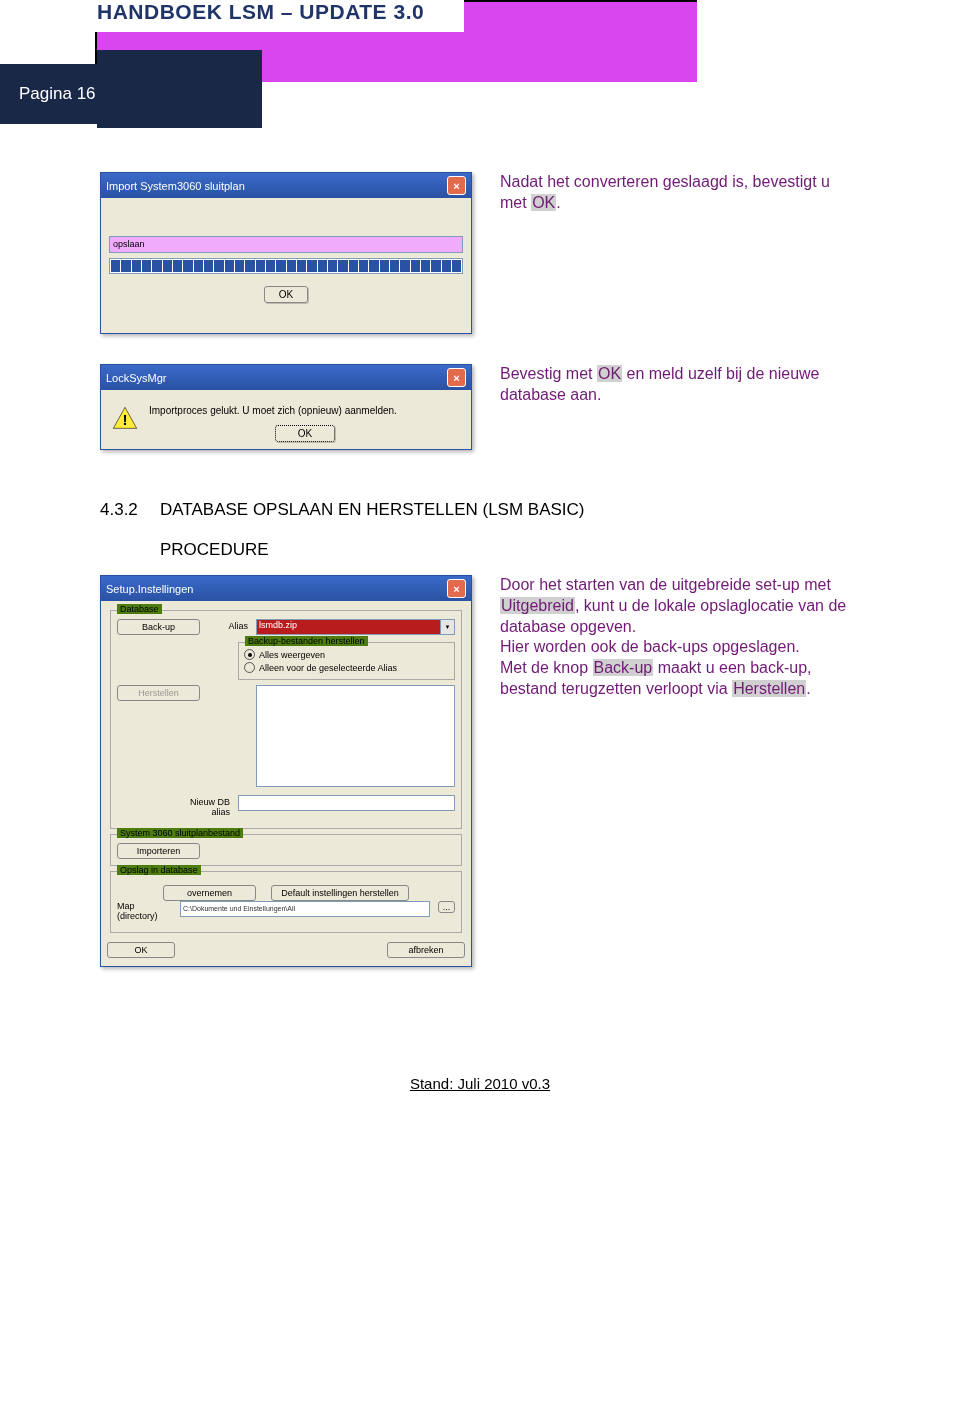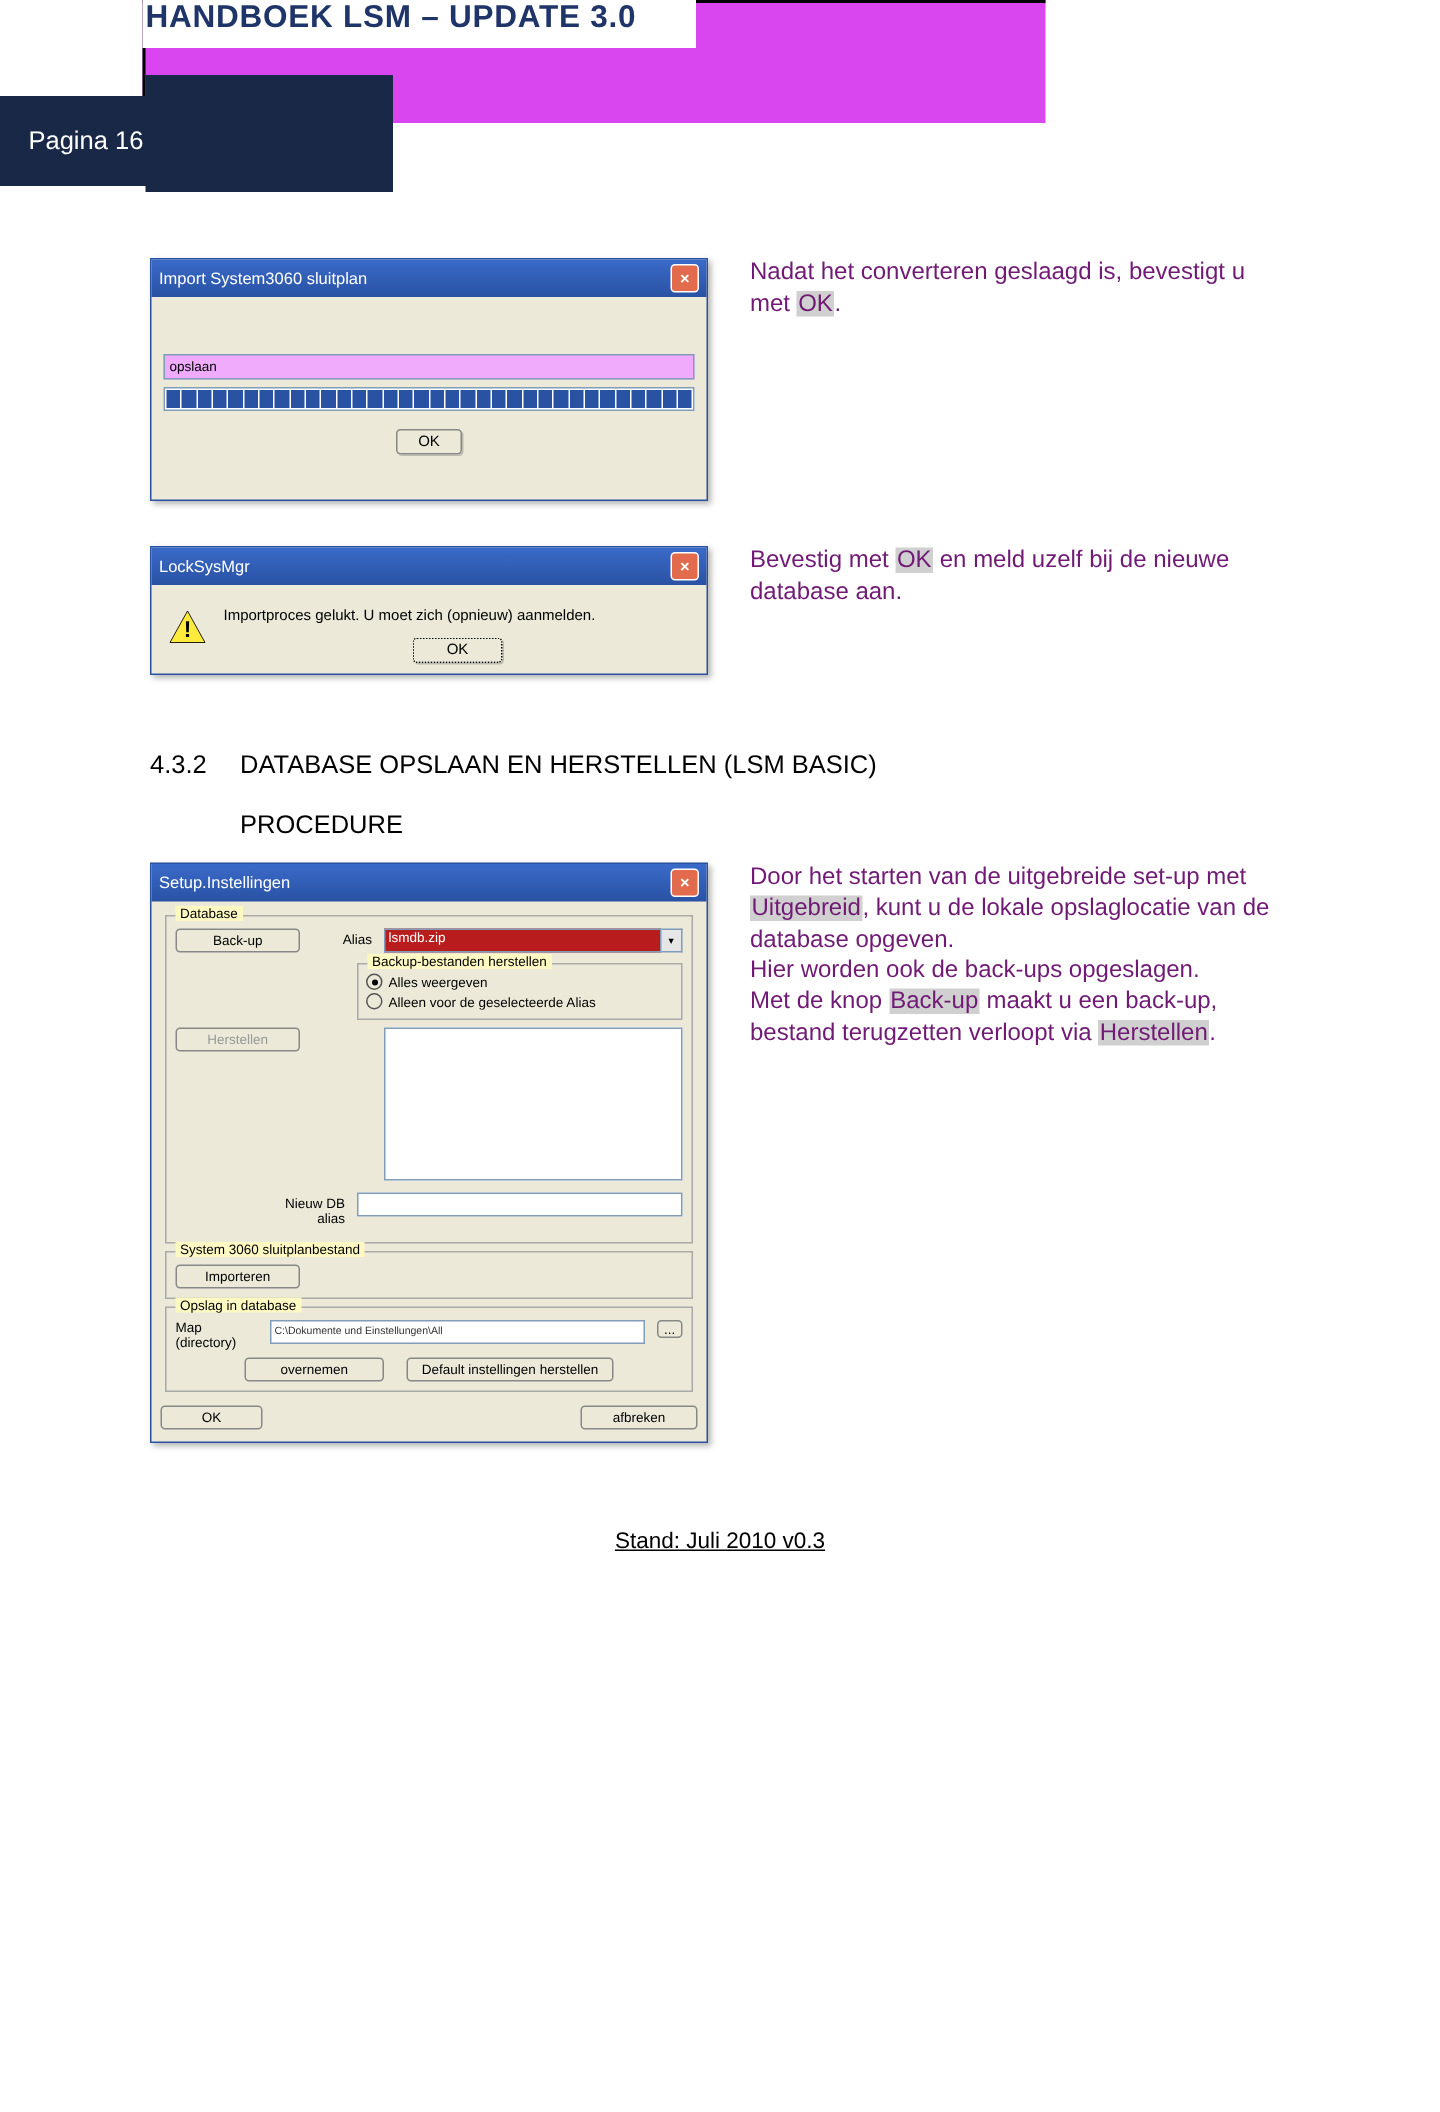--- a/index.html
+++ b/index.html
@@ -172,21 +172,21 @@
   .groupbox {
     border: 1px solid #aaa;
     margin: 5px;
     padding: 8px 6px 6px 6px;
     position: relative;
   }
   .groupbox-title {
     position: absolute;
     top: -7px;
     left: 6px;
-    background: #fef9c3;
+    background: #4d7c0f;
     padding: 0 3px;
     font-size: 9px;
   }
   .dlg3-row {
     display: flex;
     align-items: flex-start;
     gap: 8px;
     margin-bottom: 5px;
   }
   .dlg3-btn {
@@ -254,21 +254,21 @@
     border-radius: 50%;
   }
   .listbox {
     background: #fff;
     border: 1px solid #7f9db9;
     height: 100px;
   }
   .footer {
     text-align: center;
     font-size: 15px;
-    margin-top: 57px;
+    margin-top: 108px;
     text-decoration: underline;
   }
 </style>
 </head>
 <body>
 
 <div class="header-band">
   <div class="title-box">
     <span class="title">HANDBOEK LSM – UPDATE 3.0</span>
   </div>
@@ -420,29 +420,29 @@
 
           <div class="groupbox">
             <div class="groupbox-title">System 3060 sluitplanbestand</div>
             <div class="dlg3-row" style="margin-bottom:0;">
               <div class="dlg3-btn">Importeren</div>
             </div>
           </div>
 
           <div class="groupbox">
             <div class="groupbox-title">Opslag in database</div>
+            <div class="dlg3-row" style="justify-content:center;gap:15px;margin-top:5px;margin-bottom:0;">
+              <div class="dlg3-btn" style="width:75px;">overnemen</div>
+              <div class="dlg3-btn" style="width:120px;">Default instellingen herstellen</div>
+            </div>
             <div class="dlg3-row">
               <div style="width:55px;">Map (directory)</div>
               <div class="combo-input" style="flex:1;font-size:7px;line-height:14px;overflow:hidden;">C:\Dokumente und Einstellungen\All Users\Anwendungsdaten\SimonsVoss\Repository</div>
               <div class="dlg3-btn" style="width:15px;padding:0;">...</div>
             </div>
-            <div class="dlg3-row" style="justify-content:center;gap:15px;margin-top:5px;margin-bottom:0;">
-              <div class="dlg3-btn" style="width:75px;">overnemen</div>
-              <div class="dlg3-btn" style="width:120px;">Default instellingen herstellen</div>
-            </div>
           </div>
           <div style="display:flex;justify-content:space-between;padding:4px 2px;">
             <div class="dlg3-btn" style="width:50px;">OK</div>
             <div class="dlg3-btn" style="width:60px;">afbreken</div>
           </div>
         </div>
       </div>
     </div>
     <div class="text-col">
       <span>Door het starten van de uitgebreide set-up met </span><span class="hl">Uitgebreid</span><span>, kunt u de lokale opslaglocatie van de database opgeven.</span><br>

